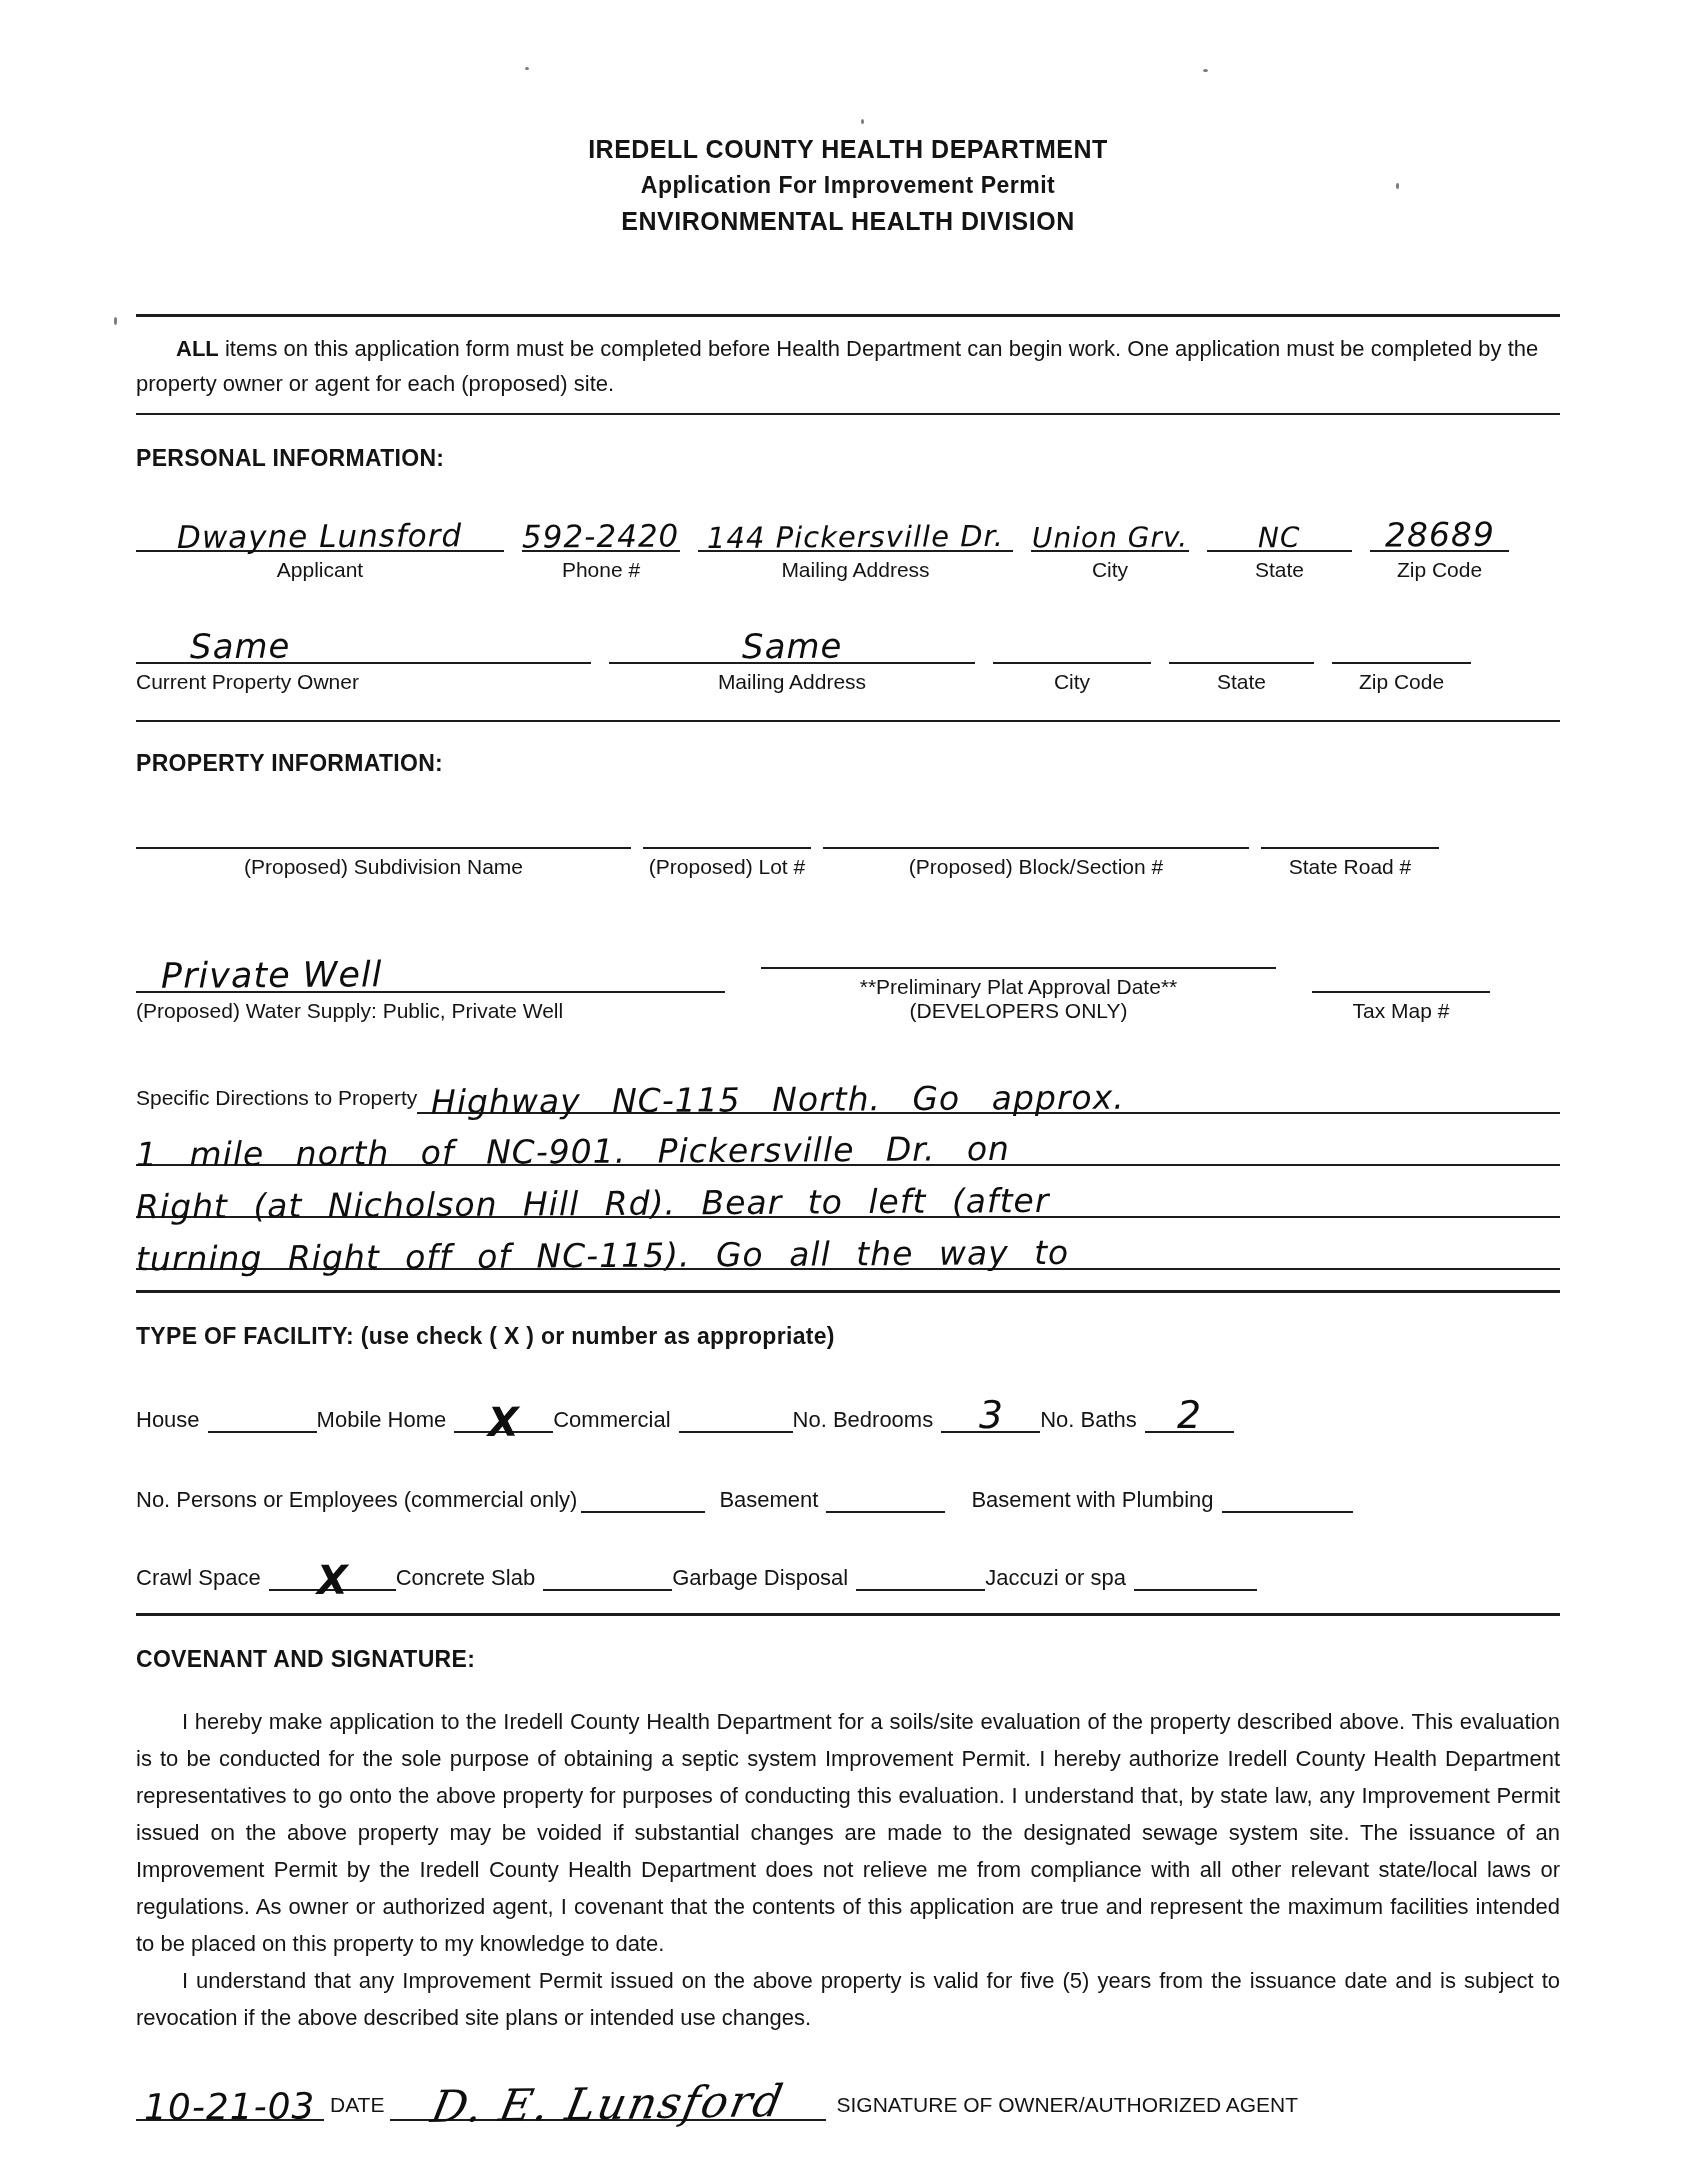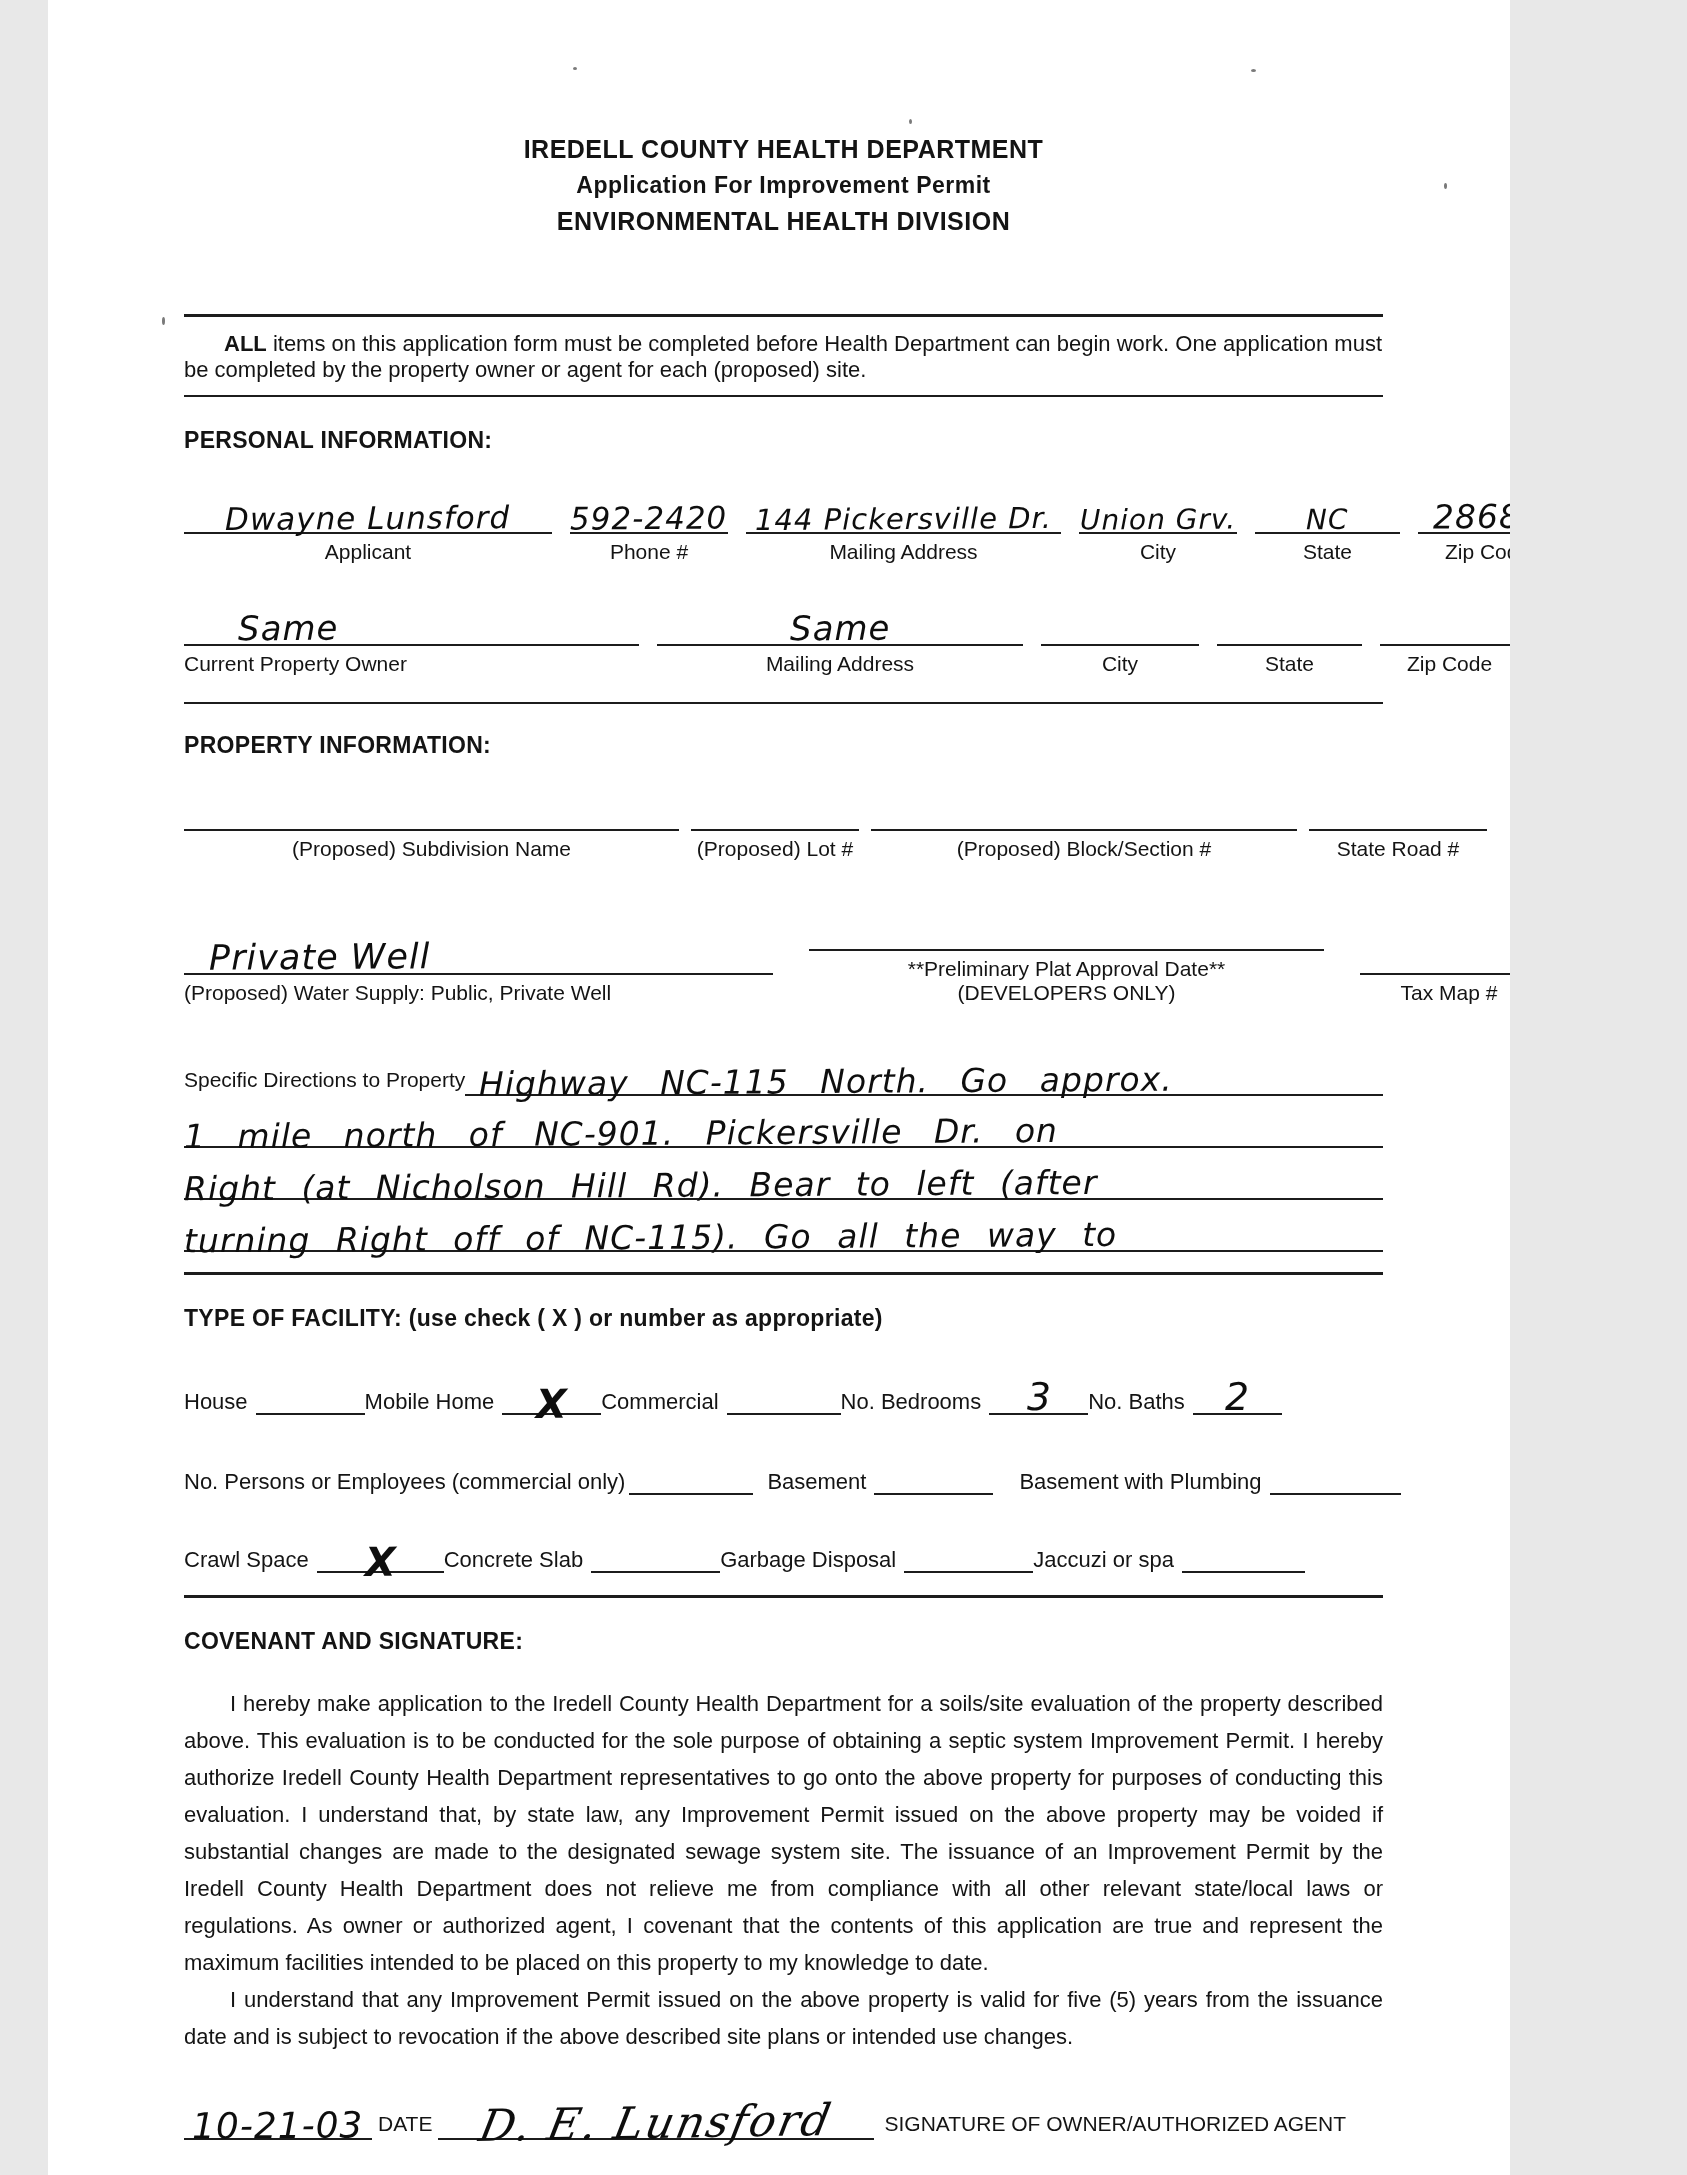--- a/index.html
+++ b/index.html
@@ -1,25 +1,25 @@
 <!DOCTYPE html>
 <html><head>
 <meta charset="utf-8">
 <style>
   html,body{margin:0;padding:0;background:#e8e8e8;}
   .page{
-    width:1462px;height:2175px;background:#ffffff;position:relative;
+    width:1687px;height:2175px;background:#ffffff;position:relative;
     box-sizing:border-box;padding:131px 127px 0 136px;
-    font-family:"Liberation Sans",sans-serif;color:#141414;overflow:hidden;margin-left:48px;
+    font-family:"Liberation Sans",sans-serif;color:#141414;overflow:hidden;
   }
   
   .hdr{font-weight:bold;text-align:center;font-size:25px;line-height:36px;letter-spacing:0.5px;}
   .rule{border:0;border-top:3px solid #1c1c1c;margin:0;}
   .rule.thin{border-top-width:2px;}
-  .intro{font-size:22px;line-height:26px;margin:14px 0 12px 0;}
+  .intro{font-size:22px;line-height:35px;margin:14px 0 12px 0;}
   .intro .b{font-weight:bold;}
   .intro .first{display:inline-block;width:40px;}
   .sect{font-weight:bold;font-size:23px;letter-spacing:0.3px;margin:0;}
   
   .frow{display:flex;align-items:flex-end;gap:18px;}
   .field{display:flex;flex-direction:column;justify-content:flex-end;}
   .fval{border-bottom:2px solid #1c1c1c;min-height:44px;display:flex;align-items:flex-end;justify-content:center;}
   .flabel{font-size:21px;padding-top:6px;}
   .flabel.c{text-align:center;}
   .flabel2{font-size:21px;text-align:center;}

